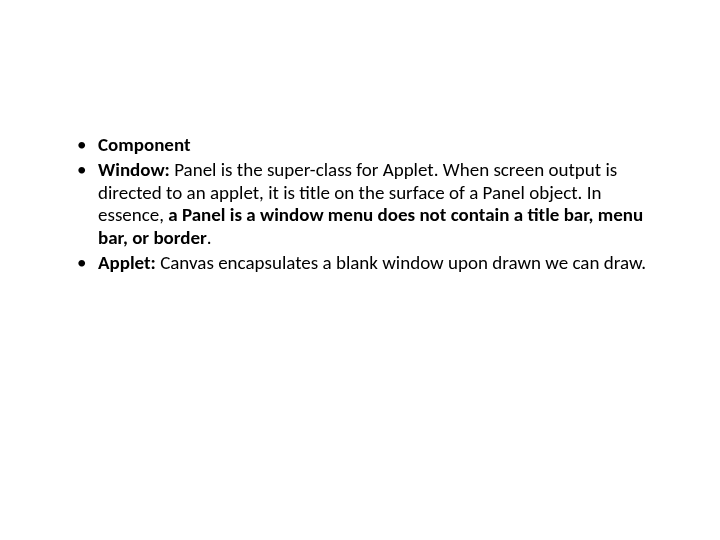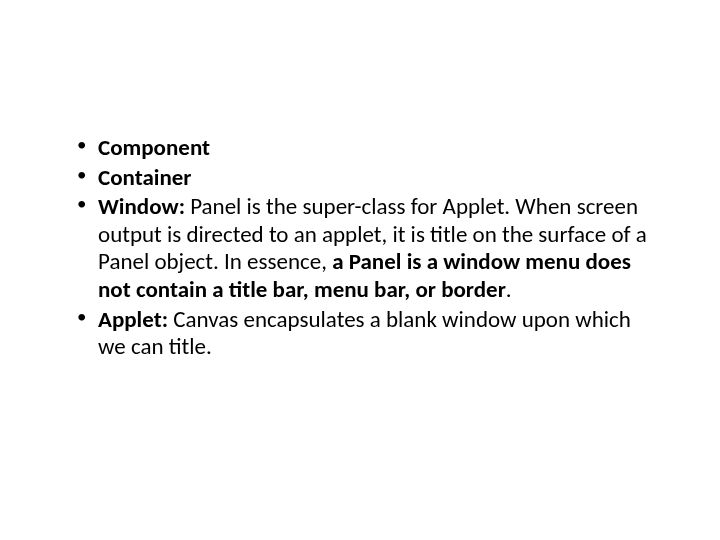--- a/index.html
+++ b/index.html
@@ -19,21 +19,21 @@
       left: 72px;
       top: 134px;
       width: 580px;
     }
     ul {
       list-style: none;
     }
     li {
       position: relative;
       padding-left: 26px;
-      font-size: 23px;
+      font-size: 19px;
       line-height: 1.2;
       color: #000000;
       margin-bottom: 2px;
     }
     li::before {
       content: "•";
       position: absolute;
       left: 5px;
       top: 0;
       font-size: 19px;
@@ -45,22 +45,19 @@
   </style>
 </head>
 <body>
 
 <div class="slide-content">
   <ul>
     <li>
       <span class="bold">Component</span><span></span>
     </li>
     <li>
-      <span class="bold">Container</span><span></span>
-    </li>
-    <li>
       <span class="bold">Window:</span><span> Panel is the super-class for Applet. When screen output is directed to an applet, it is title on the surface of a Panel object. In essence, </span><span class="bold">a Panel is a window menu does not contain a title bar, menu bar, or border</span><span>.</span>
     </li>
     <li>
-      <span class="bold">Applet:</span><span> Canvas encapsulates a blank window upon which we can title.</span>
+      <span class="bold">Applet:</span><span> Canvas encapsulates a blank window upon drawn we can draw.</span>
     </li>
   </ul>
 </div>
 
 </body></html>

